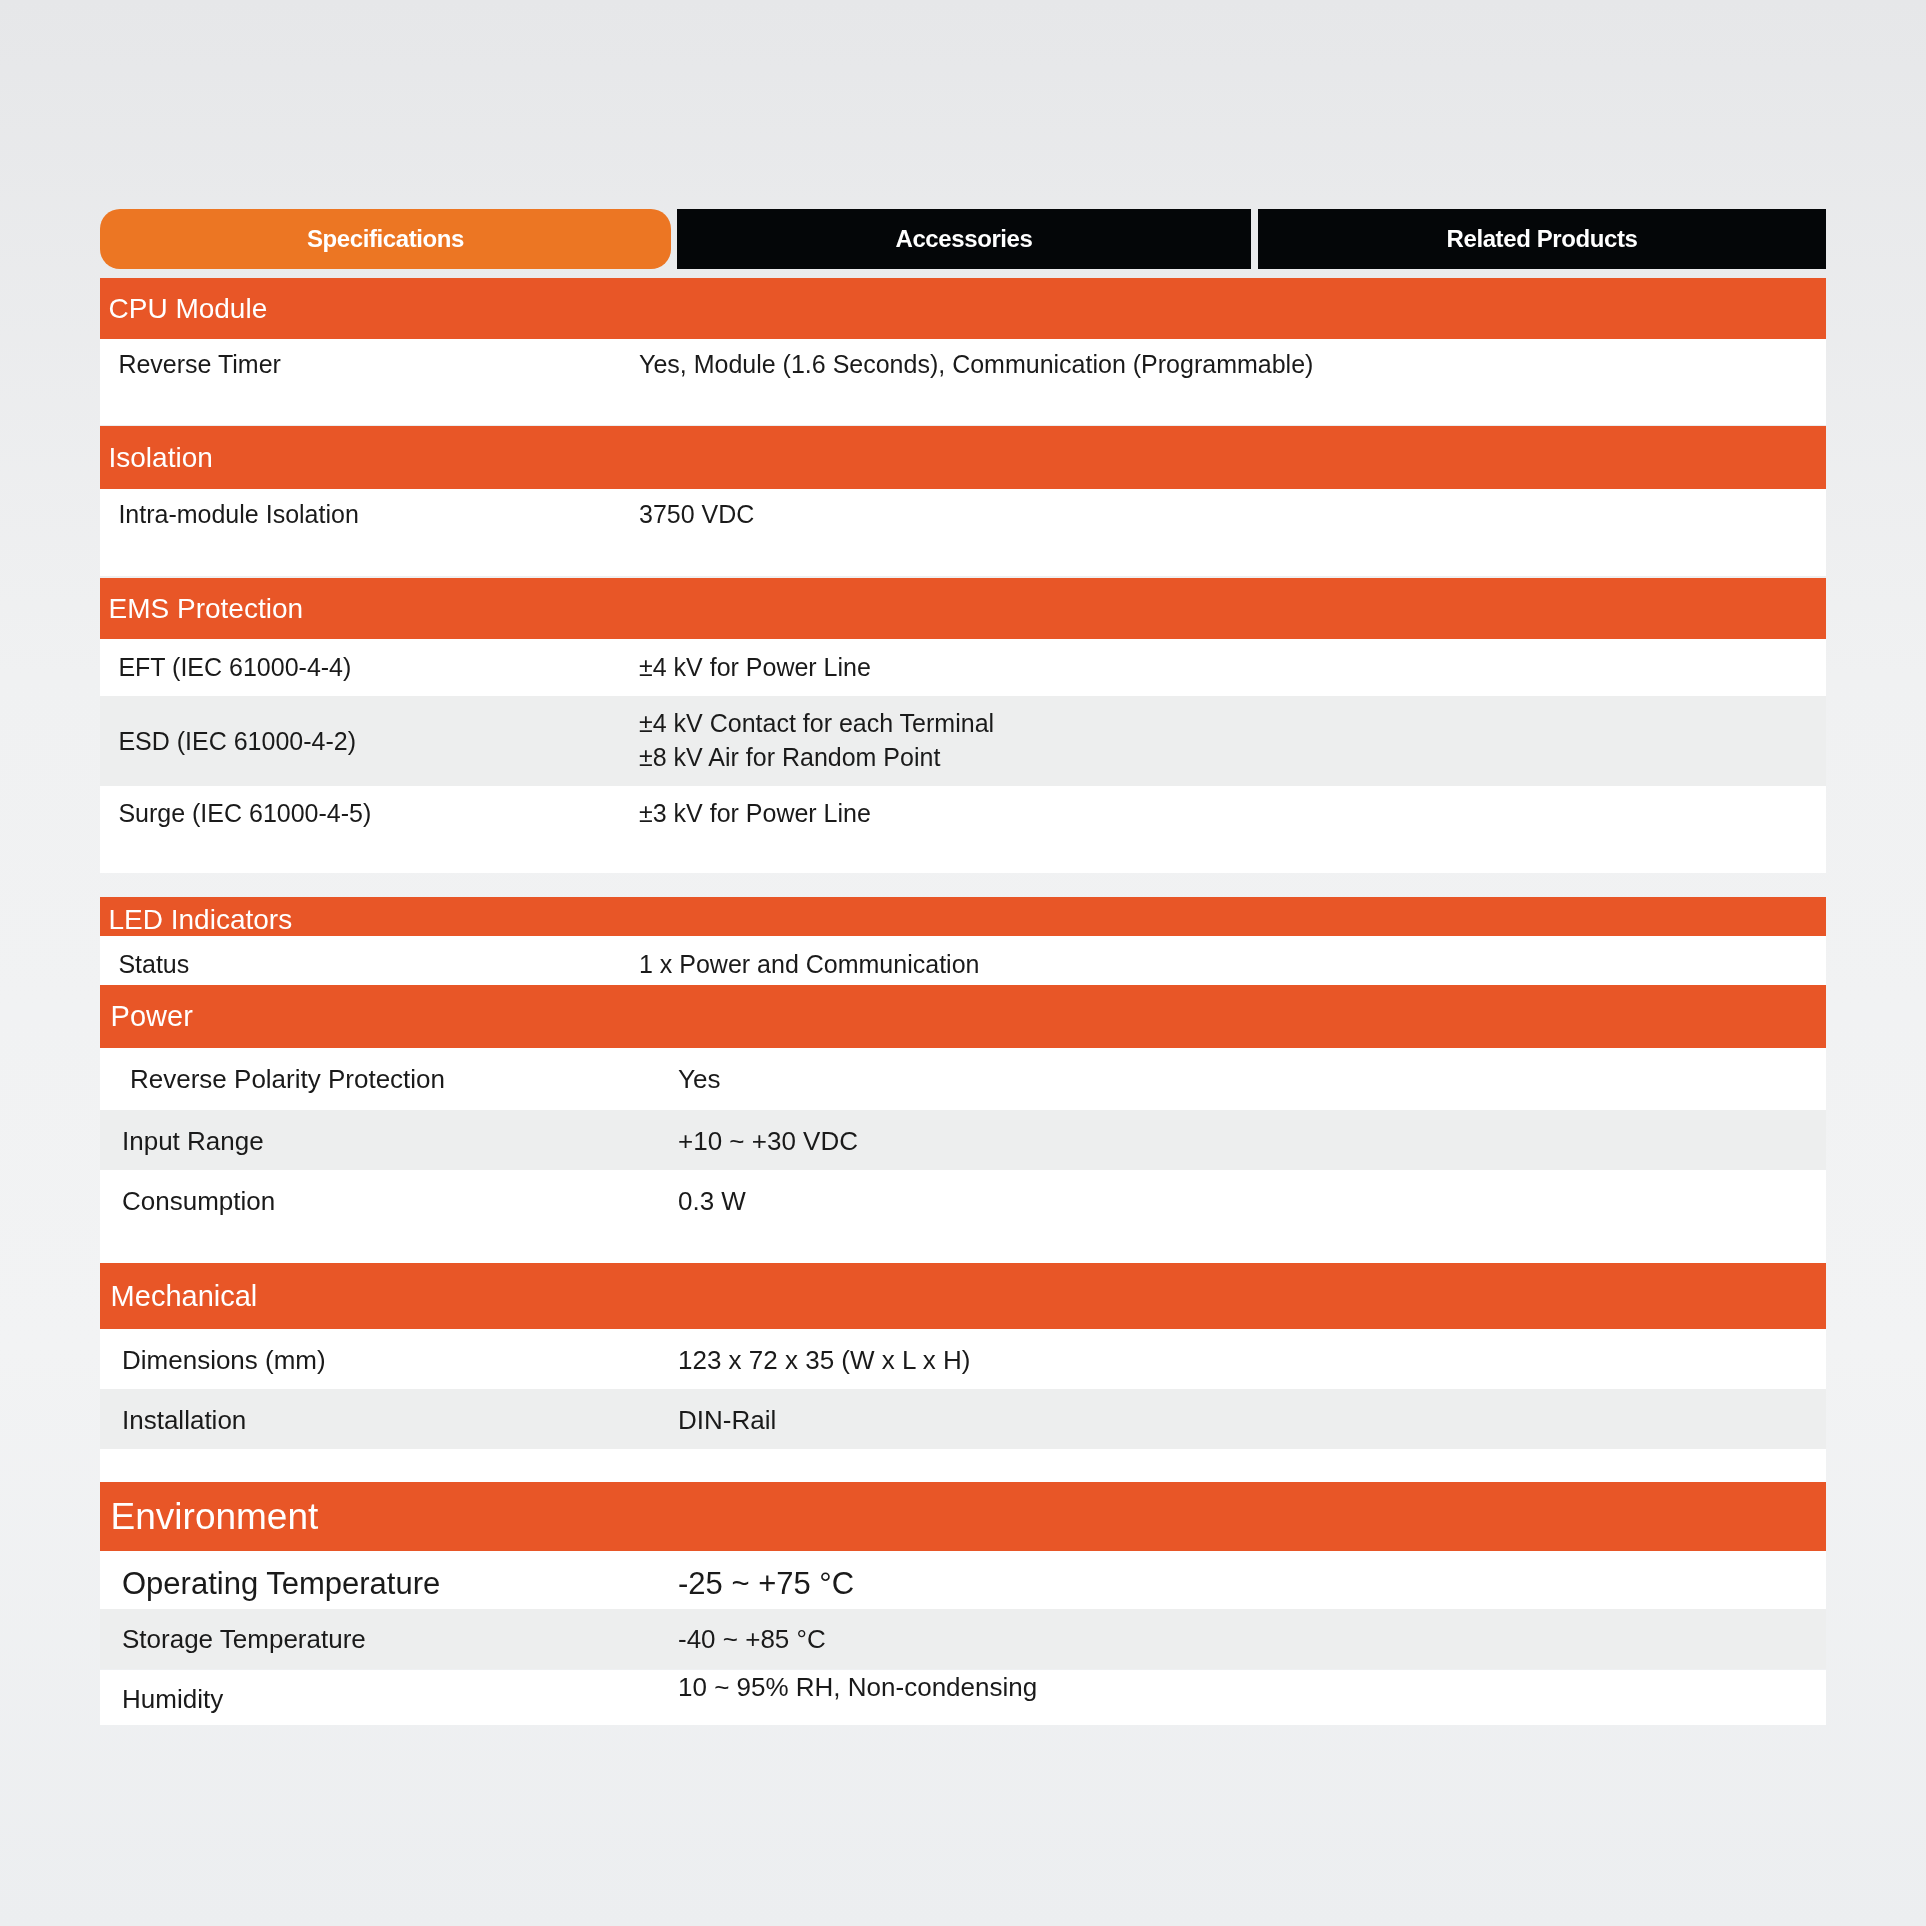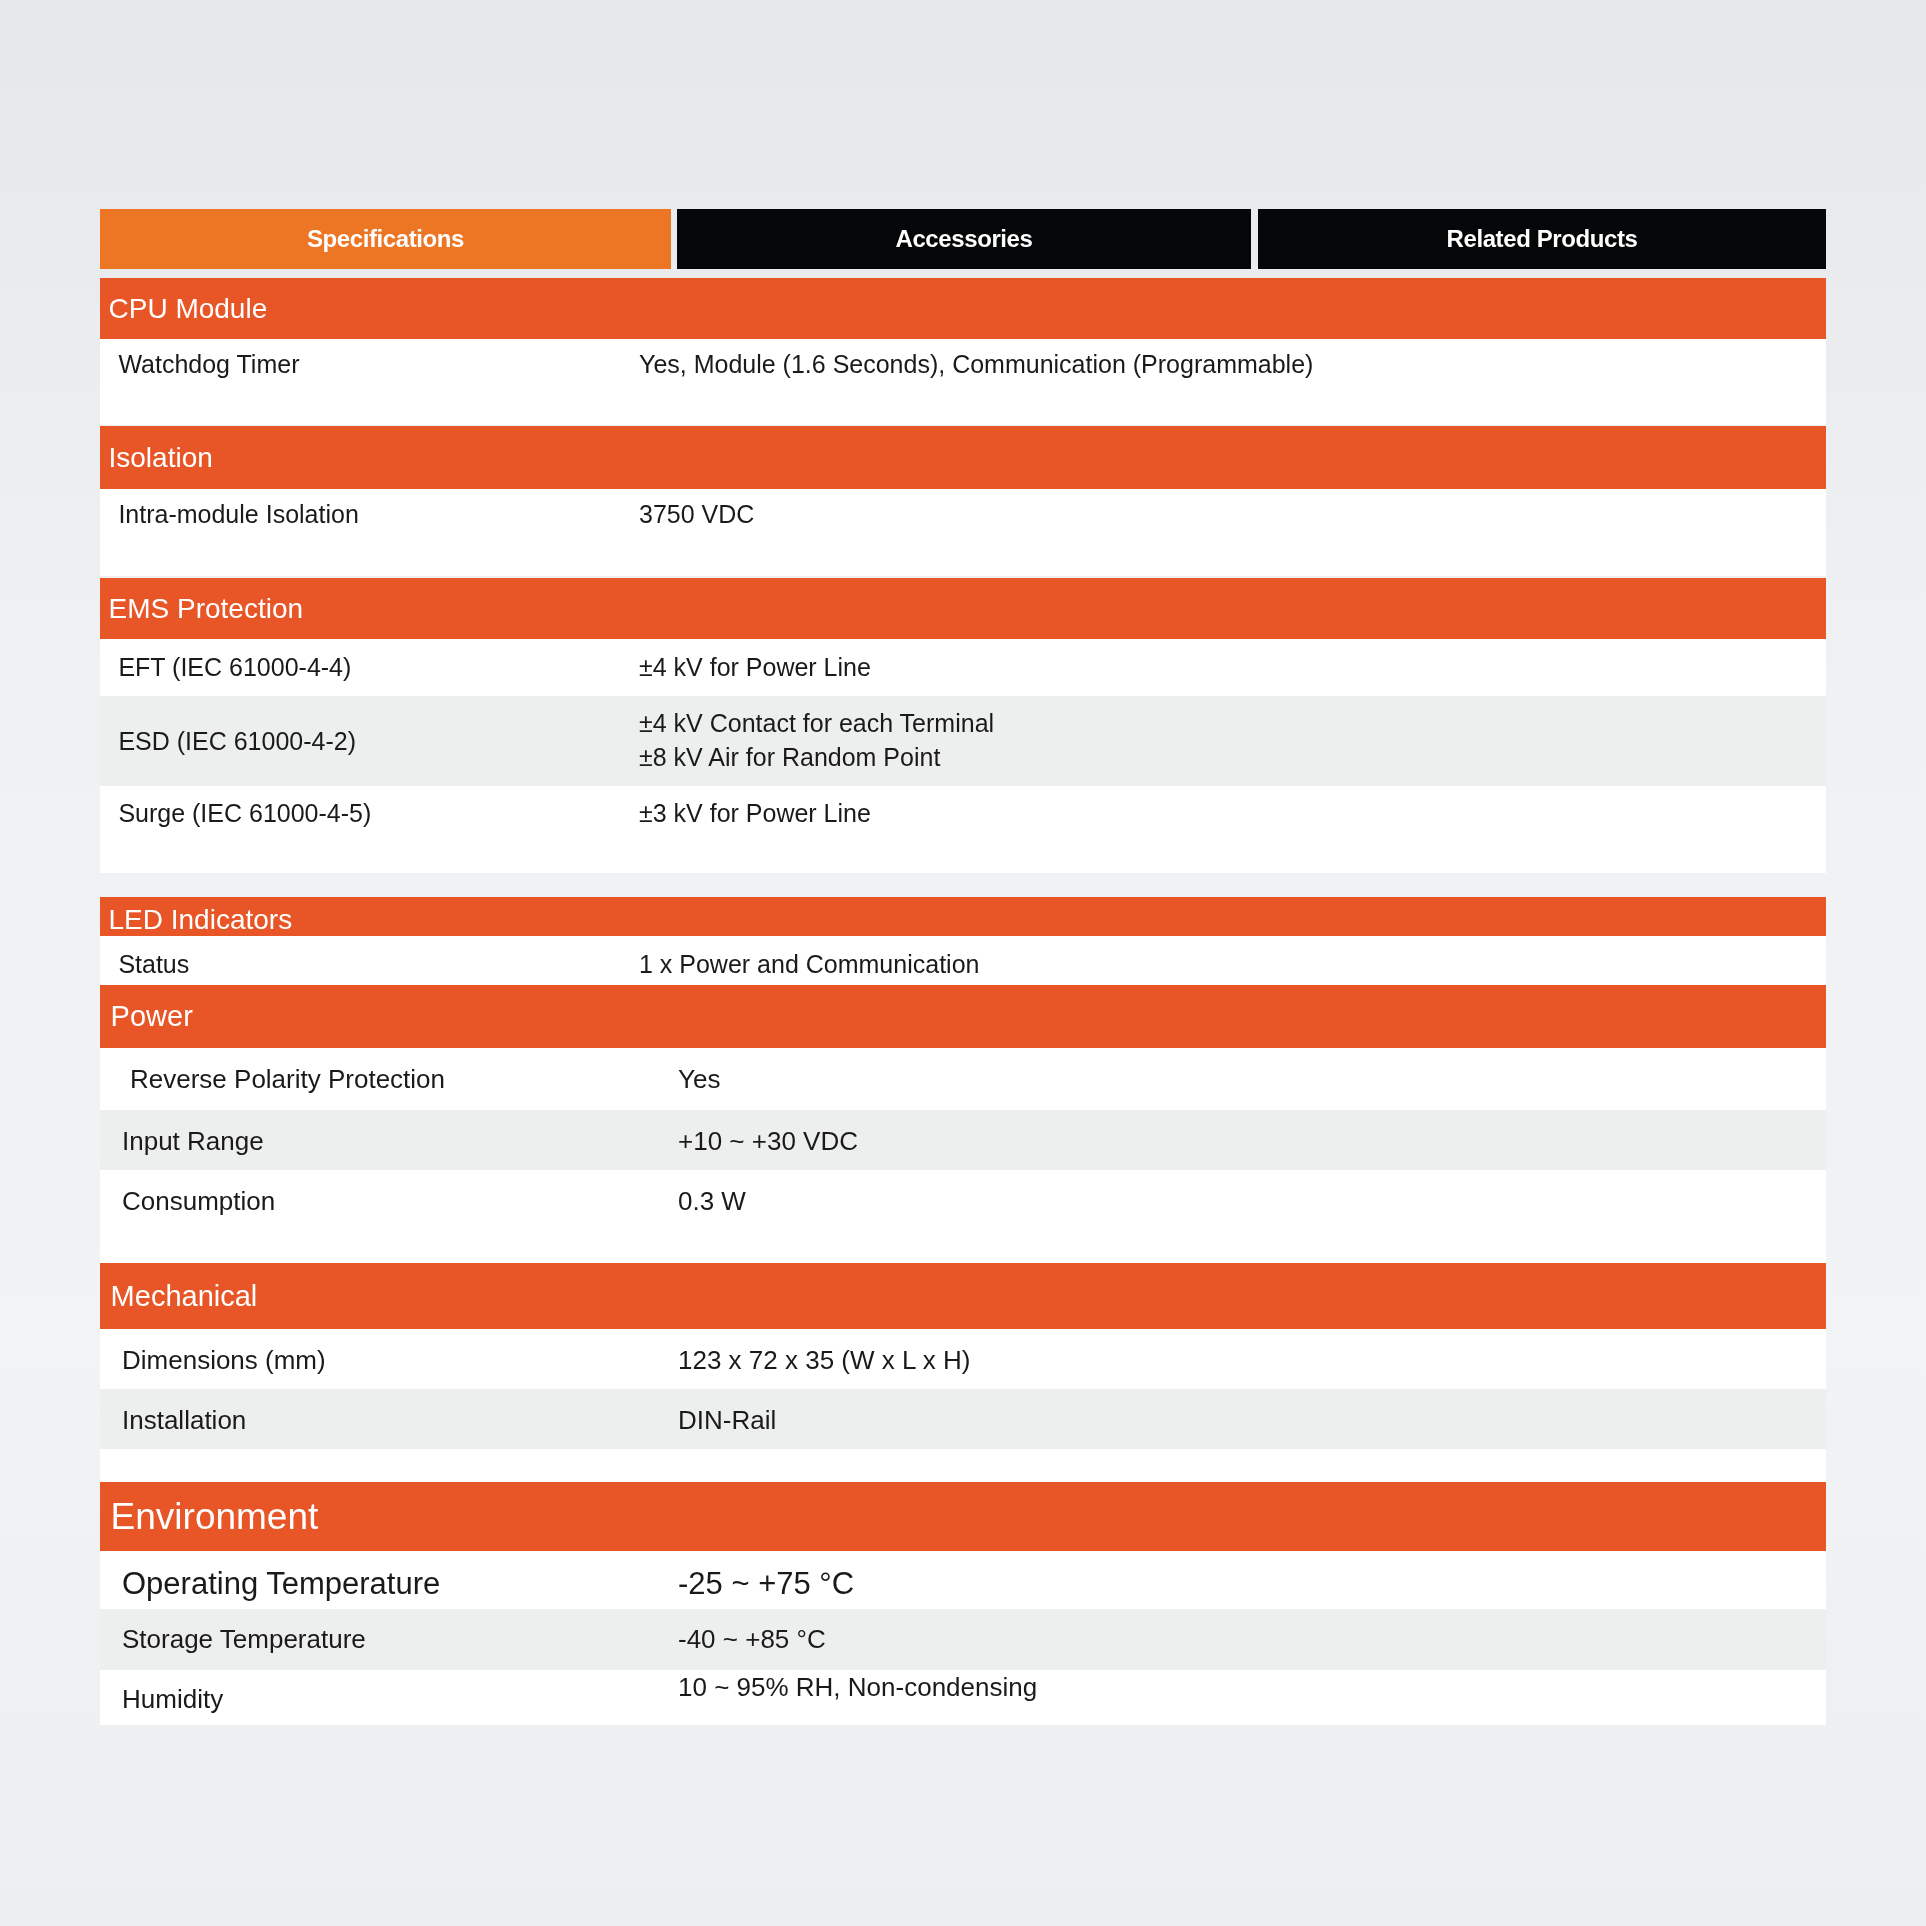--- a/index.html
+++ b/index.html
@@ -8,21 +8,21 @@
     background: linear-gradient(180deg, #e6e7e9 0%, #f0f1f2 35%, #f2f3f4 70%, #eceef0 100%);
     font-family: "Liberation Sans", "DejaVu Sans", sans-serif;
   }
   .panel { position:absolute; left:100px; top:209px; width:1726px; }
   .tabs { position:absolute; left:0; top:0; width:1726px; height:60px; }
   .tab {
     position:absolute; top:0; height:60px; color:#fff; font-weight:bold;
     font-size:24px; display:flex; align-items:center; justify-content:center;
     cursor:pointer; letter-spacing:-0.4px;
   }
-  .tab.active { background:#ec7623; }
+  .tab.active { background:#ec7623;border-radius:20px; }
   .tab.inactive { background:#040608; }
   .sec-head {
     position:absolute; left:0; width:1726px; background:#e85627; color:#fff;
     font-size:28px; display:flex; align-items:center; padding-left:8.5px; box-sizing:border-box;
   }
   .row {
     position:absolute; left:0; width:1726px; background:#ffffff;
     font-size:25px; color:#1a1a1a;
   }
   .row.alt { background:#edeeee; }
@@ -47,21 +47,21 @@
       </div>
     <div class="tab inactive" style="left:1158px;width:568px;">
         <span>Related Products</span>
       </div>
   </div>
 
   <div class="sec-head" style="top:69px;height:62px;">
       <span>CPU Module</span>
     </div>
   <div class="row" style="top:130px;height:86px;">
-    <span class="lbl" style="top:10.6px;">Watchdog Timer</span>
+    <span class="lbl" style="top:10.6px;">Reverse Timer</span>
     <span class="val" style="top:10.6px;">Yes, Module (1.6 Seconds), Communication (Programmable)</span>
   </div>
 
   <div class="sec-head" style="top:217px;height:63px;">
       <span>Isolation</span>
     </div>
   <div class="row" style="top:280px;height:87px;">
     <span class="lbl" style="top:11.3px;">Intra-module Isolation</span>
     <span class="val" style="top:11.3px;">3750 VDC</span>
   </div>

